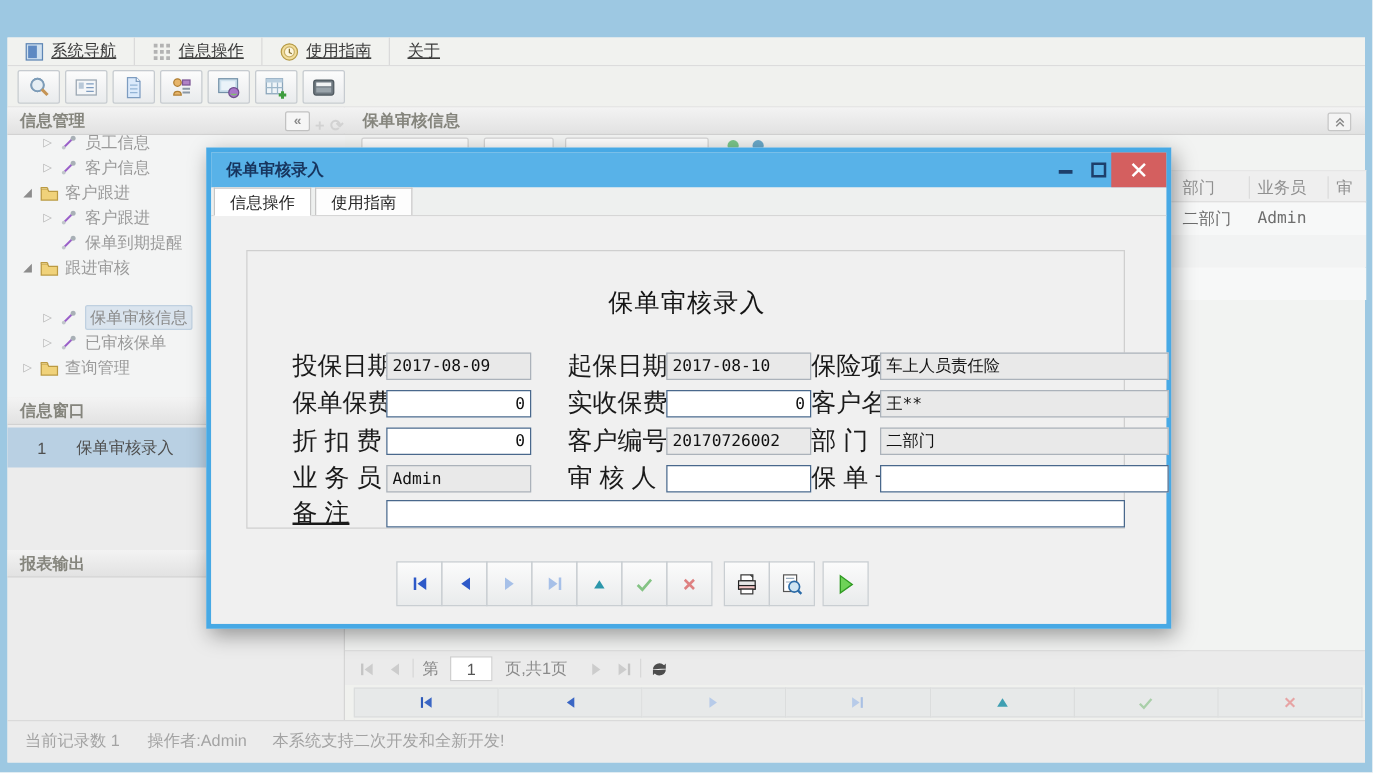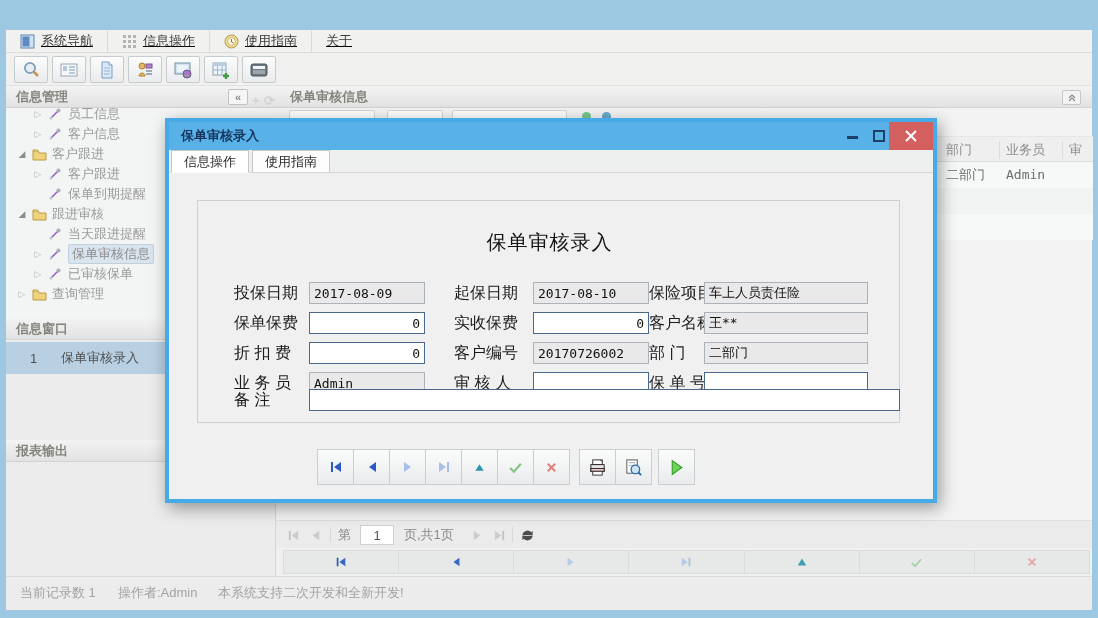--- a/index.html
+++ b/index.html
@@ -90,29 +90,29 @@
   .dlg-title { position:absolute; left:12px; top:0; line-height:28px; font-size:13px; font-weight:bold; color:#17355e; }
   .dlg-min { position:absolute; left:678px; top:14px; width:11px; height:3px; background:#1d3f6b; }
   .dlg-max { position:absolute; left:704px; top:8px; width:12px; height:12px; border:2px solid #1d3f6b; }
   .dlg-close { position:absolute; left:720px; top:0; width:44px; height:28px; background:#d45f5f; }
   .dlg-tabs { position:absolute; left:0; top:28px; width:764px; height:23px; background:#eef0ef; border-bottom:1px solid #d6d6d6; display:flex; align-items:flex-end; padding-left:2px; }
   .dlg-tab { height:22px; padding:0 12px; font-size:13px; color:#2a2a2a; line-height:22px; background:#fdfdfd; border:1px solid #c6c6c6; border-bottom:none; margin-right:3px; }
   .dlg-tab.active { background:#fff; height:23px; margin-bottom:-1px; border-bottom:1px solid #fff; }
   .dlg-body { position:absolute; left:0; top:51px; width:764px; height:326px; background:#f0f0f0; }
   .groupbox { position:absolute; left:28px; top:27px; width:703px; height:223px; border:1px solid #cfcfcf; }
   .form-title { position:absolute; left:0; top:28px; width:703px; text-align:center; font-size:20px; color:#141414; letter-spacing:1px; }
-  .f-label { position:absolute; font-size:16px; color:#1a1a1a; line-height:22px; white-space:nowrap; }
+  .f-label { position:absolute; font-size:20px; color:#1a1a1a; line-height:22px; white-space:nowrap; }
   .f-input { position:absolute; height:22px; border:1px solid #9aa5b1; background:#fff; font-size:13px; padding:0 4px; color:#111; font-family:"DejaVu Sans Mono","Liberation Mono", monospace; }
   .f-input.ro { background:#e9e9e9; border-color:#abb2ba; }
   .f-input.num { text-align:right; }
   .f-input.edit { border-color:#49688c; }
   .c1l { left:36px; }  .c1i { left:111px; width:116px; }
   .c2l { left:256px; } .c2i { left:311px; width:116px;margin-left:24px; }
-  .c3l { left:451px; } .c3i { left:506px; width:164px; }
-  .r1 { top:81px; } .r2 { top:111px; } .r3 { top:141px; } .r4 { top:171px; } .r5 { top:188px; }
+  .c3l { left:451px; } .c3i { left:506px; width:231px; }
+  .r1 { top:81px; } .r2 { top:111px; } .r3 { top:141px; } .r4 { top:171px; } .r5 { top:199px;text-decoration:underline; }
   .dlg-toolbar { position:absolute; left:149px; top:276px; height:36px; display:flex; }
   .d-btn { width:37px; height:36px; border:1px solid #c9ced2; background:linear-gradient(#fbfbfb,#e9ebec); display:flex; align-items:center; justify-content:center; margin-left:-1px; }
   .d-btn.gap { margin-left:9px; }
   .d-btn.gap2 { margin-left:6px; }
 </style>
 </head>
 <body>
 
 <div class="app">
 
@@ -285,30 +285,20 @@
     <div class="titem lvl1" style="top:96px">
       <span class="arrow exp">◢</span>
       <span class="ticon">
           <svg width="15" height="13" viewBox="0 0 15 13">
             <path d="M1 3 L6 3 L7 5 L14 5 L14 12 L1 12 Z" fill="#f0d27a" stroke="#bb9a42"></path>
             <path d="M1 3 L1 2 L5.5 2 L6.5 3" fill="#f7e4a8" stroke="#bb9a42"></path>
           </svg>
         </span>
       <span class="tlabel">跟进审核</span>
     </div>
-    <div class="titem lvl2" style="top:116px; padding-left:40px">
-      <span class="ticon">
-          <svg width="14" height="14" viewBox="0 0 14 14">
-            <line x1="3" y1="11" x2="10" y2="4" stroke="#9a5fc9" stroke-width="1.6"></line>
-            <circle cx="10.5" cy="3.5" r="2" fill="#a8b0b6"></circle>
-            <circle cx="3" cy="11" r="1.5" fill="#c0c6ca"></circle>
-          </svg>
-        </span>
-      <span class="tlabel">当天跟进提醒</span>
-    </div>
     <div class="titem lvl2" style="top:136px">
       <span class="arrow">▷</span>
       <span class="ticon">
           <svg width="14" height="14" viewBox="0 0 14 14">
             <line x1="3" y1="11" x2="10" y2="4" stroke="#9a5fc9" stroke-width="1.6"></line>
             <circle cx="10.5" cy="3.5" r="2" fill="#a8b0b6"></circle>
             <circle cx="3" cy="11" r="1.5" fill="#c0c6ca"></circle>
           </svg>
         </span>
       <span class="tlabel sel">保单审核信息</span>

